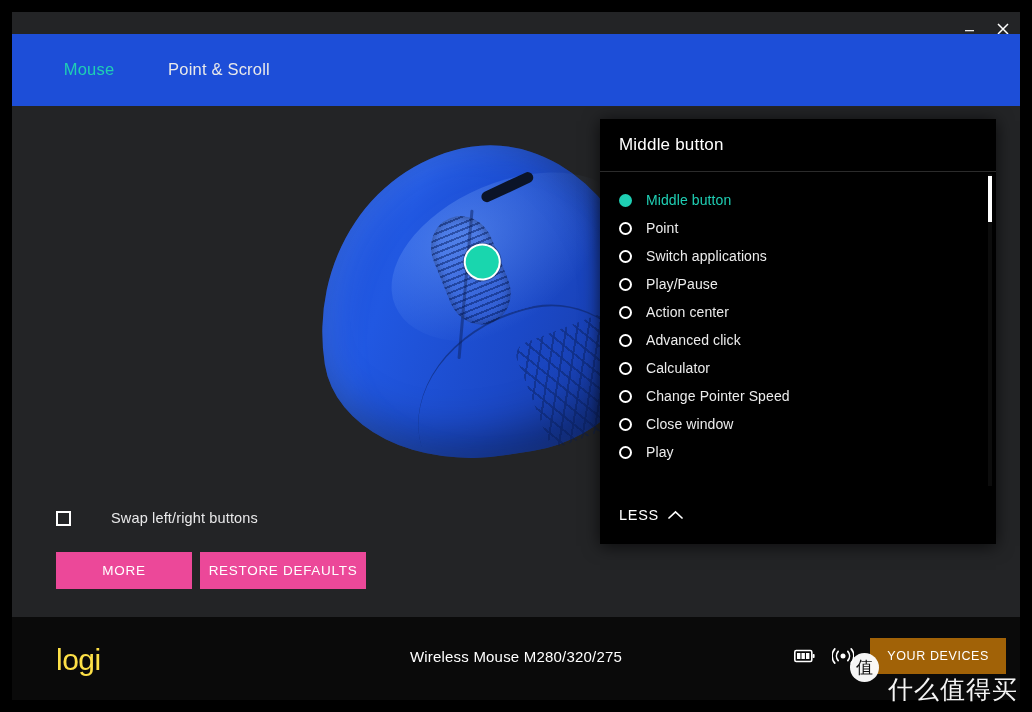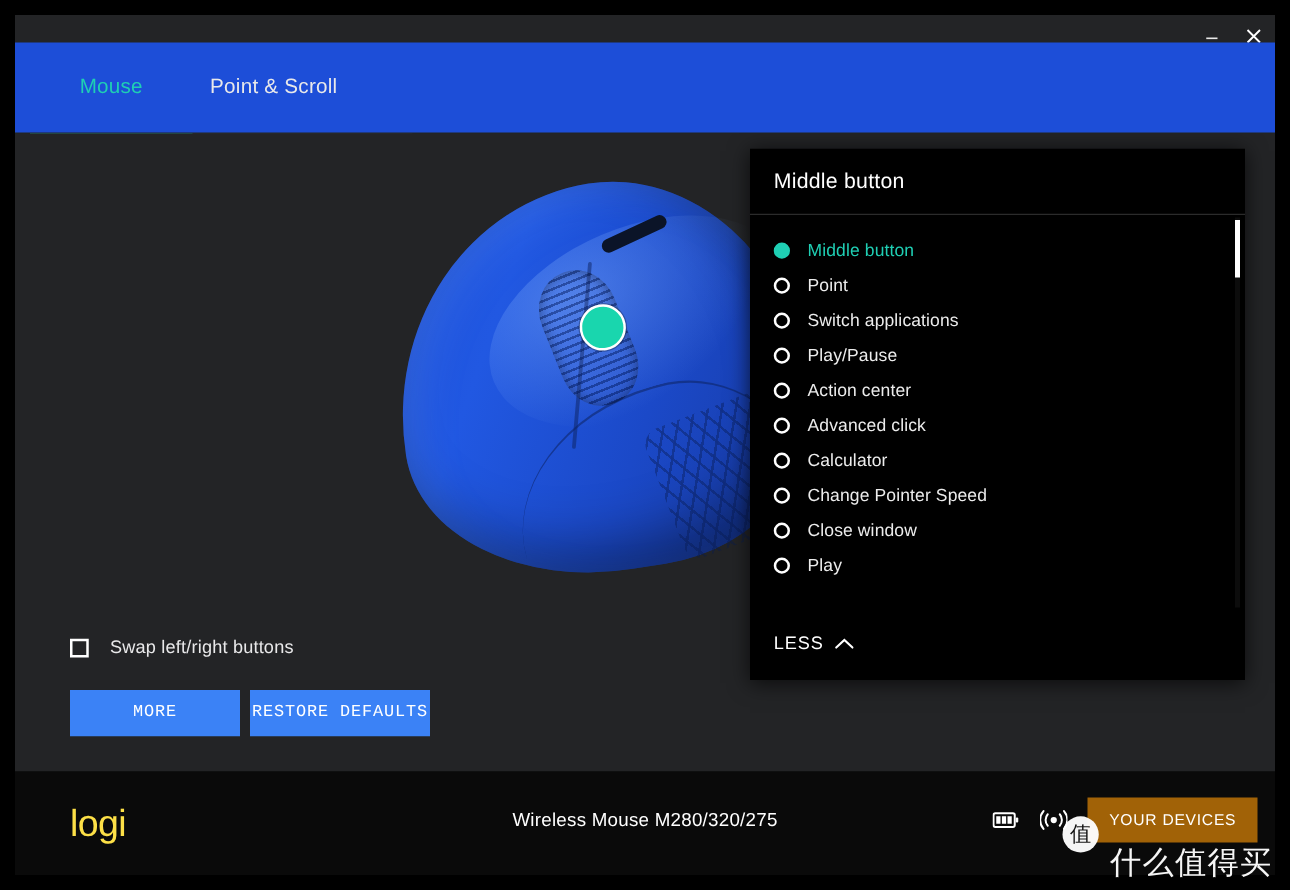--- a/index.html
+++ b/index.html
@@ -97,34 +97,34 @@
     border-radius:14px;
   }
   .hotspot {
     position:absolute; left:153px; top:97px; width:37px; height:37px;
     border-radius:50%; background:#19d6ae; border:2.5px solid #ffffff;
     box-shadow:0 0 0 1px rgba(0,0,0,.25);
   }
 
   
   .controls { position:absolute; left:44px; top:400px; width:470px; }
-  .checkrow { display:flex; align-items:center; gap:17px; height:22px; }
+  .checkrow { display:flex; align-items:center; gap:40px; height:22px; }
   .checkbox {
     width:15px; height:15px; border:2px solid #ffffff; background:transparent;
   }
   .checkrow .lbl { font-size:14.5px; color:#e9e9ea; letter-spacing:.15px; }
   .btnrow { display:flex; gap:8px; margin-top:23px; }
   .btn {
-    height:37px; background:#3b82f6; color:#ffffff;
+    height:37px; background:#ec4899; color:#ffffff;
     font-size:13.5px; letter-spacing:.7px;
     display:flex; align-items:center; justify-content:center;
-    border:none; font-family:Liberation Mono, monospace;text-align:right;
+    border:none; font-family:Liberation Sans, sans-serif;text-align:right;
   }
   .btn.more { width:136px; }
-  .btn.restore { width:144px; }
+  .btn.restore { width:166px; }
 
   
   .panel {
     position:absolute; left:588px; top:12px; width:396px; height:425px;
     background:#000000;
     box-shadow:0 2px 16px rgba(0,0,0,.7);
   }
   .panel-head {
     height:53px; display:flex; align-items:center; padding:0 19px;
     border-bottom:1px solid #2b2b2b;

